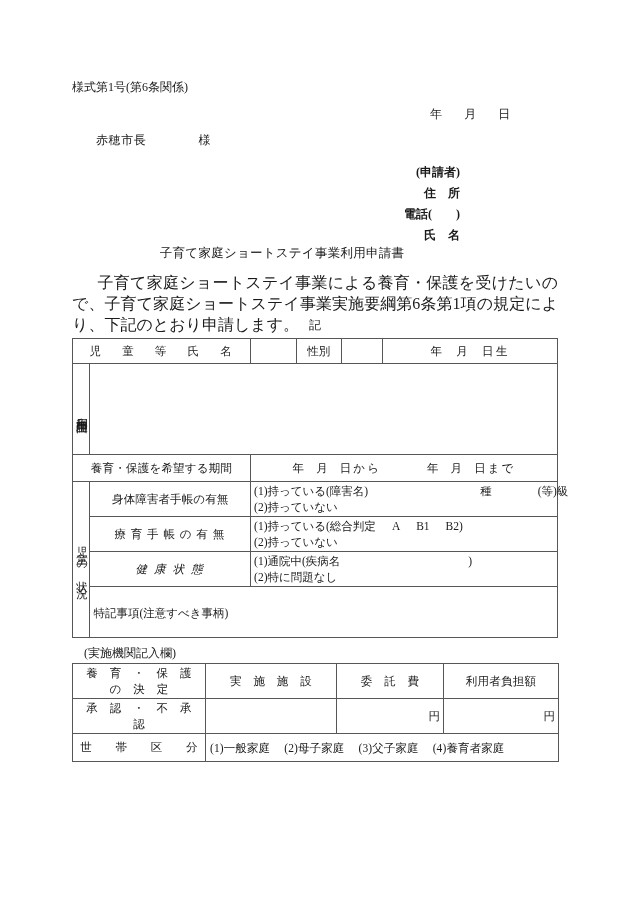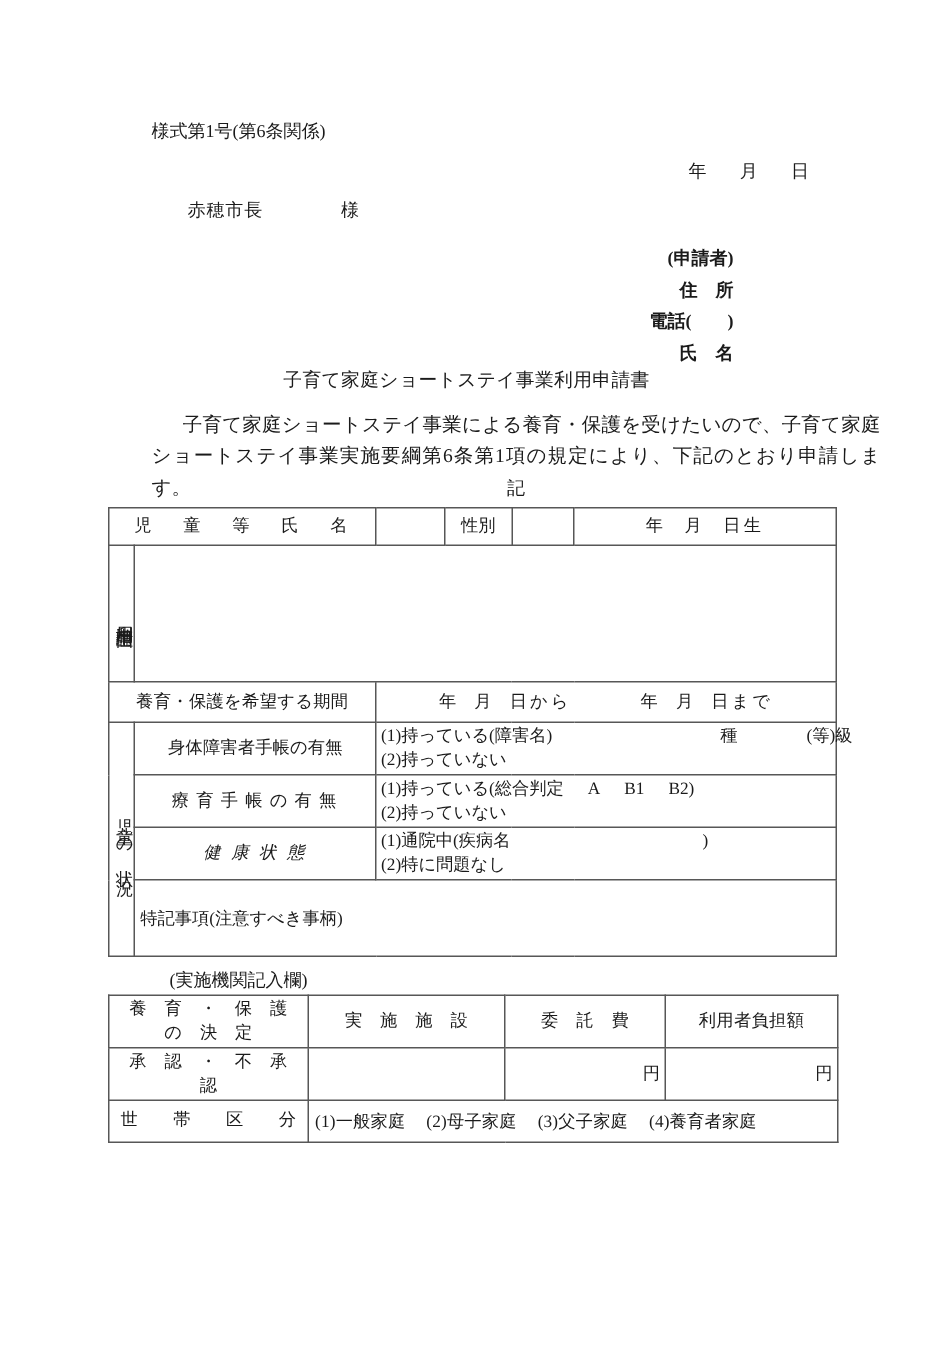--- a/index.html
+++ b/index.html
@@ -18,21 +18,21 @@
     overflow: hidden;
   }
   .page {
     position: absolute;
     left: 0; top: 0;
     width: 630px;
     height: 903px;
   }
 
   
-  .abs { position: absolute; white-space: nowrap; margin-left: 29px; }
+  .abs { position: absolute; white-space: nowrap; }
   .sp2 { letter-spacing: 0.55em; }
 
   
   .form-no { left: 72px; top: 79px; font-size: 12px; }
   .date-line { left: 430px; top: 106px; font-size: 12px; letter-spacing: 0.18em; }
   .date-line span { margin-right: 20px; }
   .date-line span:last-child { margin-right: 0; }
 
   .addressee { left: 96px; top: 132px; font-size: 12px; }
   .addressee .name { letter-spacing: 0.05em; }
@@ -43,21 +43,21 @@
   .applicant-block .tel { margin-left: 50px; }
 
   
   .doc-title {
     left: 0; top: 245px; width: 564px;
     text-align: center; font-size: 12.5px; letter-spacing: 0.02em;
     white-space: nowrap;
   }
   .body-para {
     left: 72px; top: 272px; width: 486px;
-    font-size: 13px; line-height: 21px;
+    font-size: 16px; line-height: 21px;
     text-indent: 1.6em; text-align: justify;
     white-space: normal;
     font-family: Liberation Serif, serif;
   }
   .ki {
     left: 0; top: 317px; width: 630px;
     text-align: center; font-size: 12px;
   }
 
   

